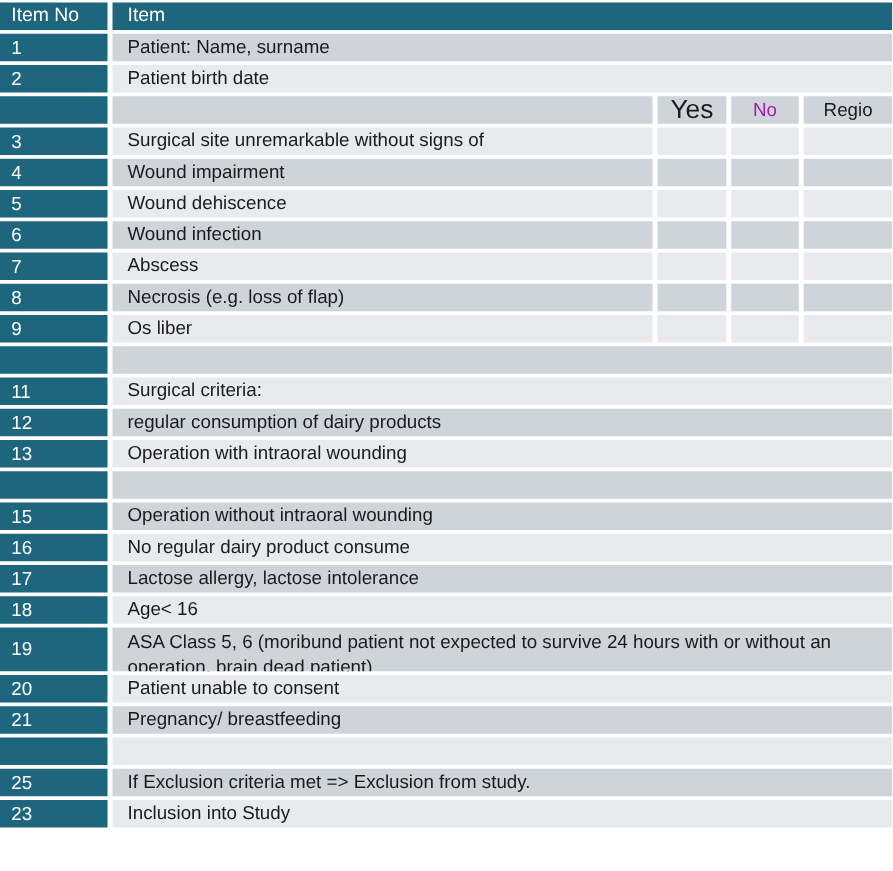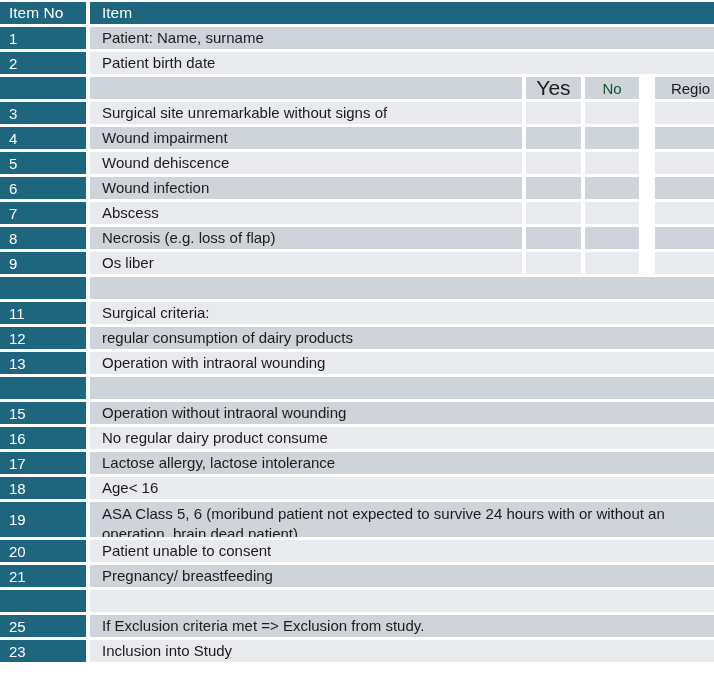--- a/index.html
+++ b/index.html
@@ -50,21 +50,21 @@
     background: #1E657E;
     color: #ffffff;
     font-size: 15.5px;
   }
   
   .item-col.with-cells {
     flex: 0 0 432px;
     margin-right: 4px;
   }
   .ans-yes   { flex: 0 0 55px; margin-right: 4px; justify-content: center; font-size: 21px; color: #1b1b1b; }
-  .ans-no    { flex: 0 0 54px; margin-right: 16px; justify-content: center; font-size: 15px; color: #14532d; }
+  .ans-no    { flex: 0 0 54px; margin-right: 4px; justify-content: center; font-size: 15px; color: #a21caf; }
   .ans-regio { flex: 0 0 71px; justify-content: center; font-size: 15px; color: #1b1b1b; }
   .shade-dark  { background: #CFD4DA; }
   .shade-light { background: #E8EAED; }
   .wrap-text { display: block; padding-top: 2px; align-items: flex-start; }
 </style>
 </head>
 <body>
 
 <div class="page">
 

